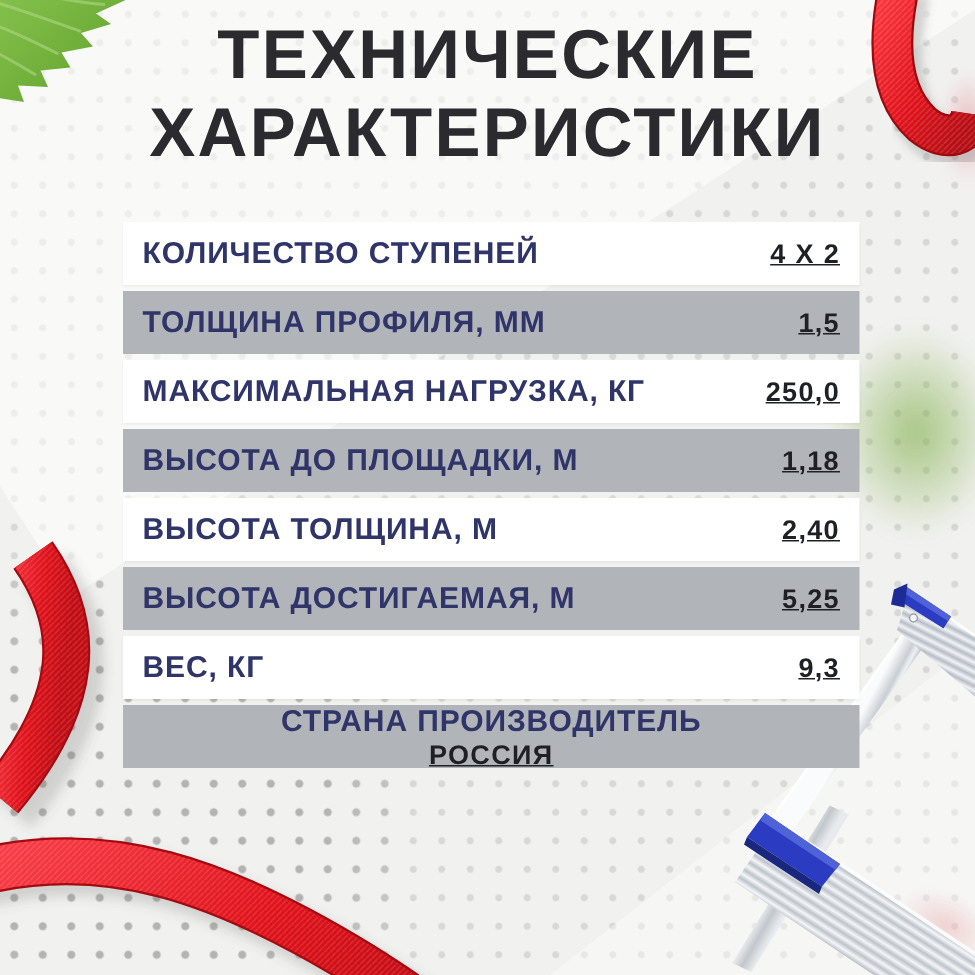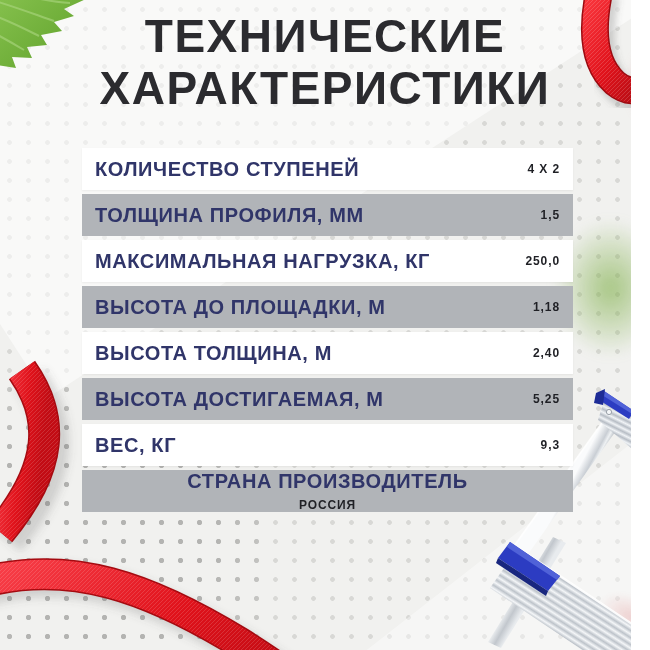--- a/index.html
+++ b/index.html
@@ -1,20 +1,20 @@
 <!DOCTYPE html>
 <html style="--background: #f1f1ef; --title-dark: #2b2b2f; --label-navy: #303569; --value-dark: #1f2025; --row-white: #ffffff; --row-gray: #b1b4b8; --ribbon-red: #e0121b; --leaf-green: #76b43e; --clip-blue: #2c3cc2;"><head>
 <meta charset="utf-8">
 <style>
   html,body{margin:0;padding:0;}
   body{width:650px;height:650px;overflow:hidden;font-family:"Liberation Sans","DejaVu Sans",sans-serif;}
   #canvas{position:relative;width:631px;height:650px;overflow:hidden;
     background-color:var(--background,#f1f1ef);
     background-image:radial-gradient(rgba(178,178,176,.40) 2px, transparent 2.7px);
-    background-size:19px 19px;}
+    background-size:19px 19px;padding-left:19px;}
   .dots-strong{position:absolute;left:0;top:380px;width:266px;height:270px;
     background-image:radial-gradient(rgba(150,150,148,.55) 2.4px, transparent 3px);
     background-size:19px 19px;
     -webkit-mask-image:radial-gradient(ellipse at 35% 60%, #000 50%, transparent 95%);
     mask-image:radial-gradient(ellipse at 35% 60%, #000 50%, transparent 95%);}
   .panel-a{position:absolute;left:-150px;top:-270px;width:1000px;height:430px;
     transform:rotate(-33deg);background:rgba(255,255,255,.55);}
   .panel-b{position:absolute;left:380px;top:430px;width:640px;height:300px;
     transform:rotate(-38deg);background:rgba(255,255,255,.40);}
   .green-blur{position:absolute;left:553px;top:218px;width:115px;height:140px;
@@ -32,22 +32,22 @@
     font-weight:bold;font-size:46px;line-height:52px;letter-spacing:1.5px;
     color:var(--title-dark,#2b2b2f);}
   .spec-table{position:absolute;left:82px;top:148px;width:491px;}
   .spec-row{height:42px;margin-bottom:4px;display:flex;align-items:center;
     justify-content:space-between;padding:0 13px;box-sizing:border-box;}
   .spec-row:nth-child(odd){background:var(--row-white,#ffffff);box-shadow:0 1px 2px rgba(0,0,0,.06);}
   .spec-row:nth-child(even){background:var(--row-gray,#b1b4b8);}
   .spec-row:last-child{margin-bottom:0;flex-direction:column;}
   .spec-label{font-weight:bold;font-size:20px;letter-spacing:.6px;
     color:var(--label-navy,#303569);white-space:nowrap;}
-  .spec-value{font-weight:bold;font-size:12px;letter-spacing:.9px;
-    color:var(--value-dark,#1f2025);white-space:nowrap;}
+  .spec-value{font-weight:bold;font-size:18px;letter-spacing:.9px;
+    color:var(--value-dark,#1f2025);white-space:nowrap;text-decoration:underline;}
 </style>
 </head>
 <body>
 
 <div id="canvas">
 
   <div class="panel-a"></div>
   <div class="panel-b"></div>
   <div class="dots-strong"></div>
   <div class="green-blur"></div>

